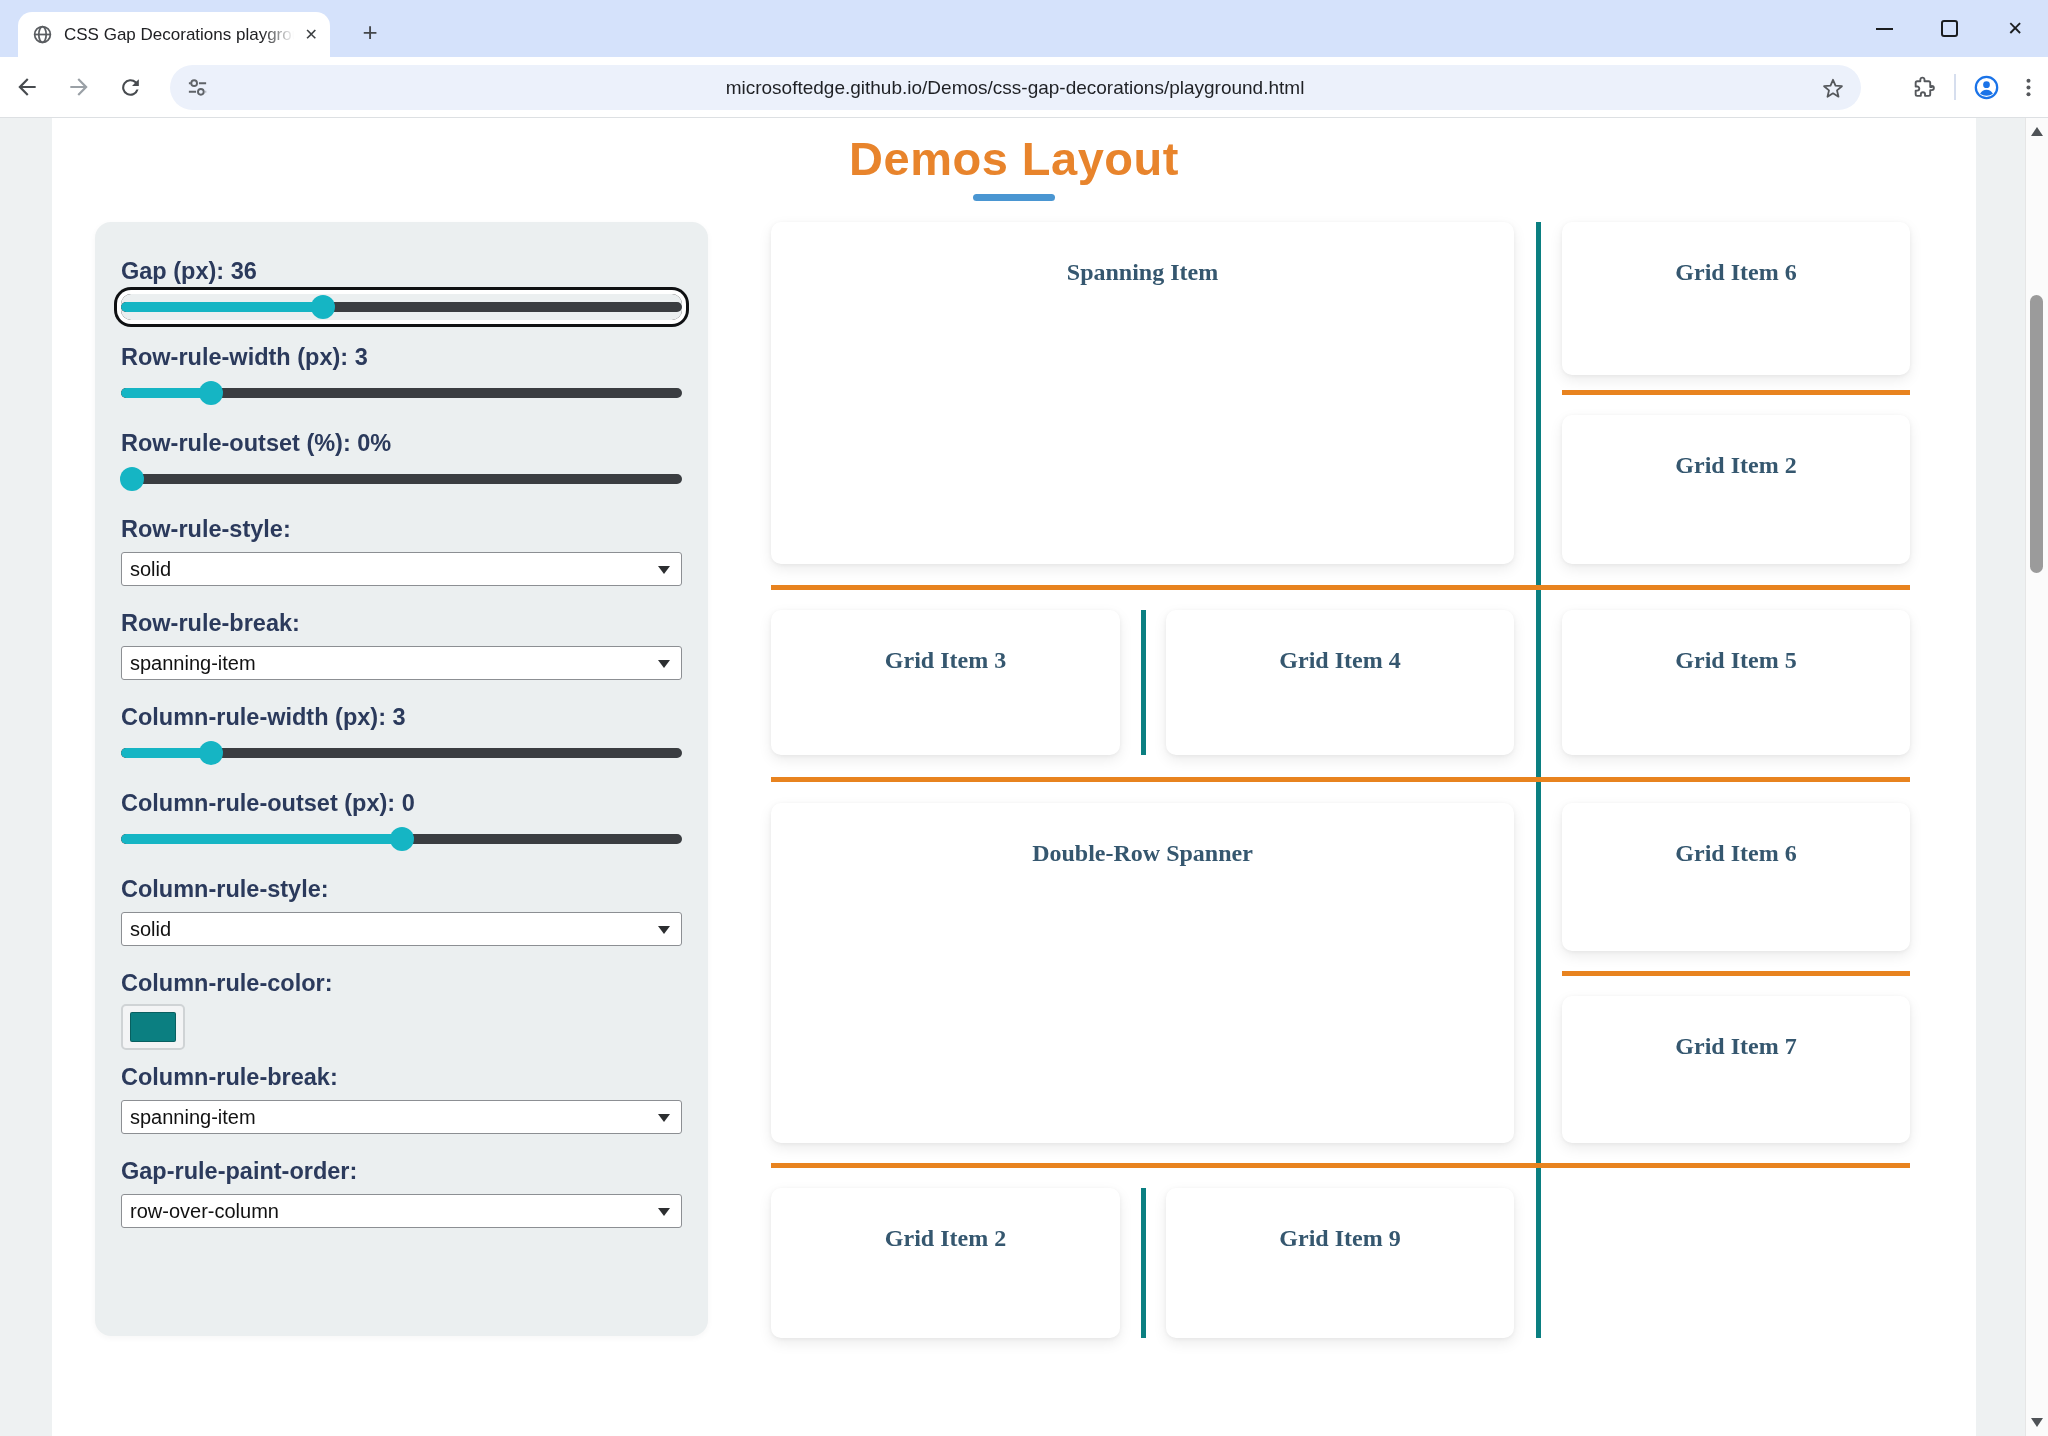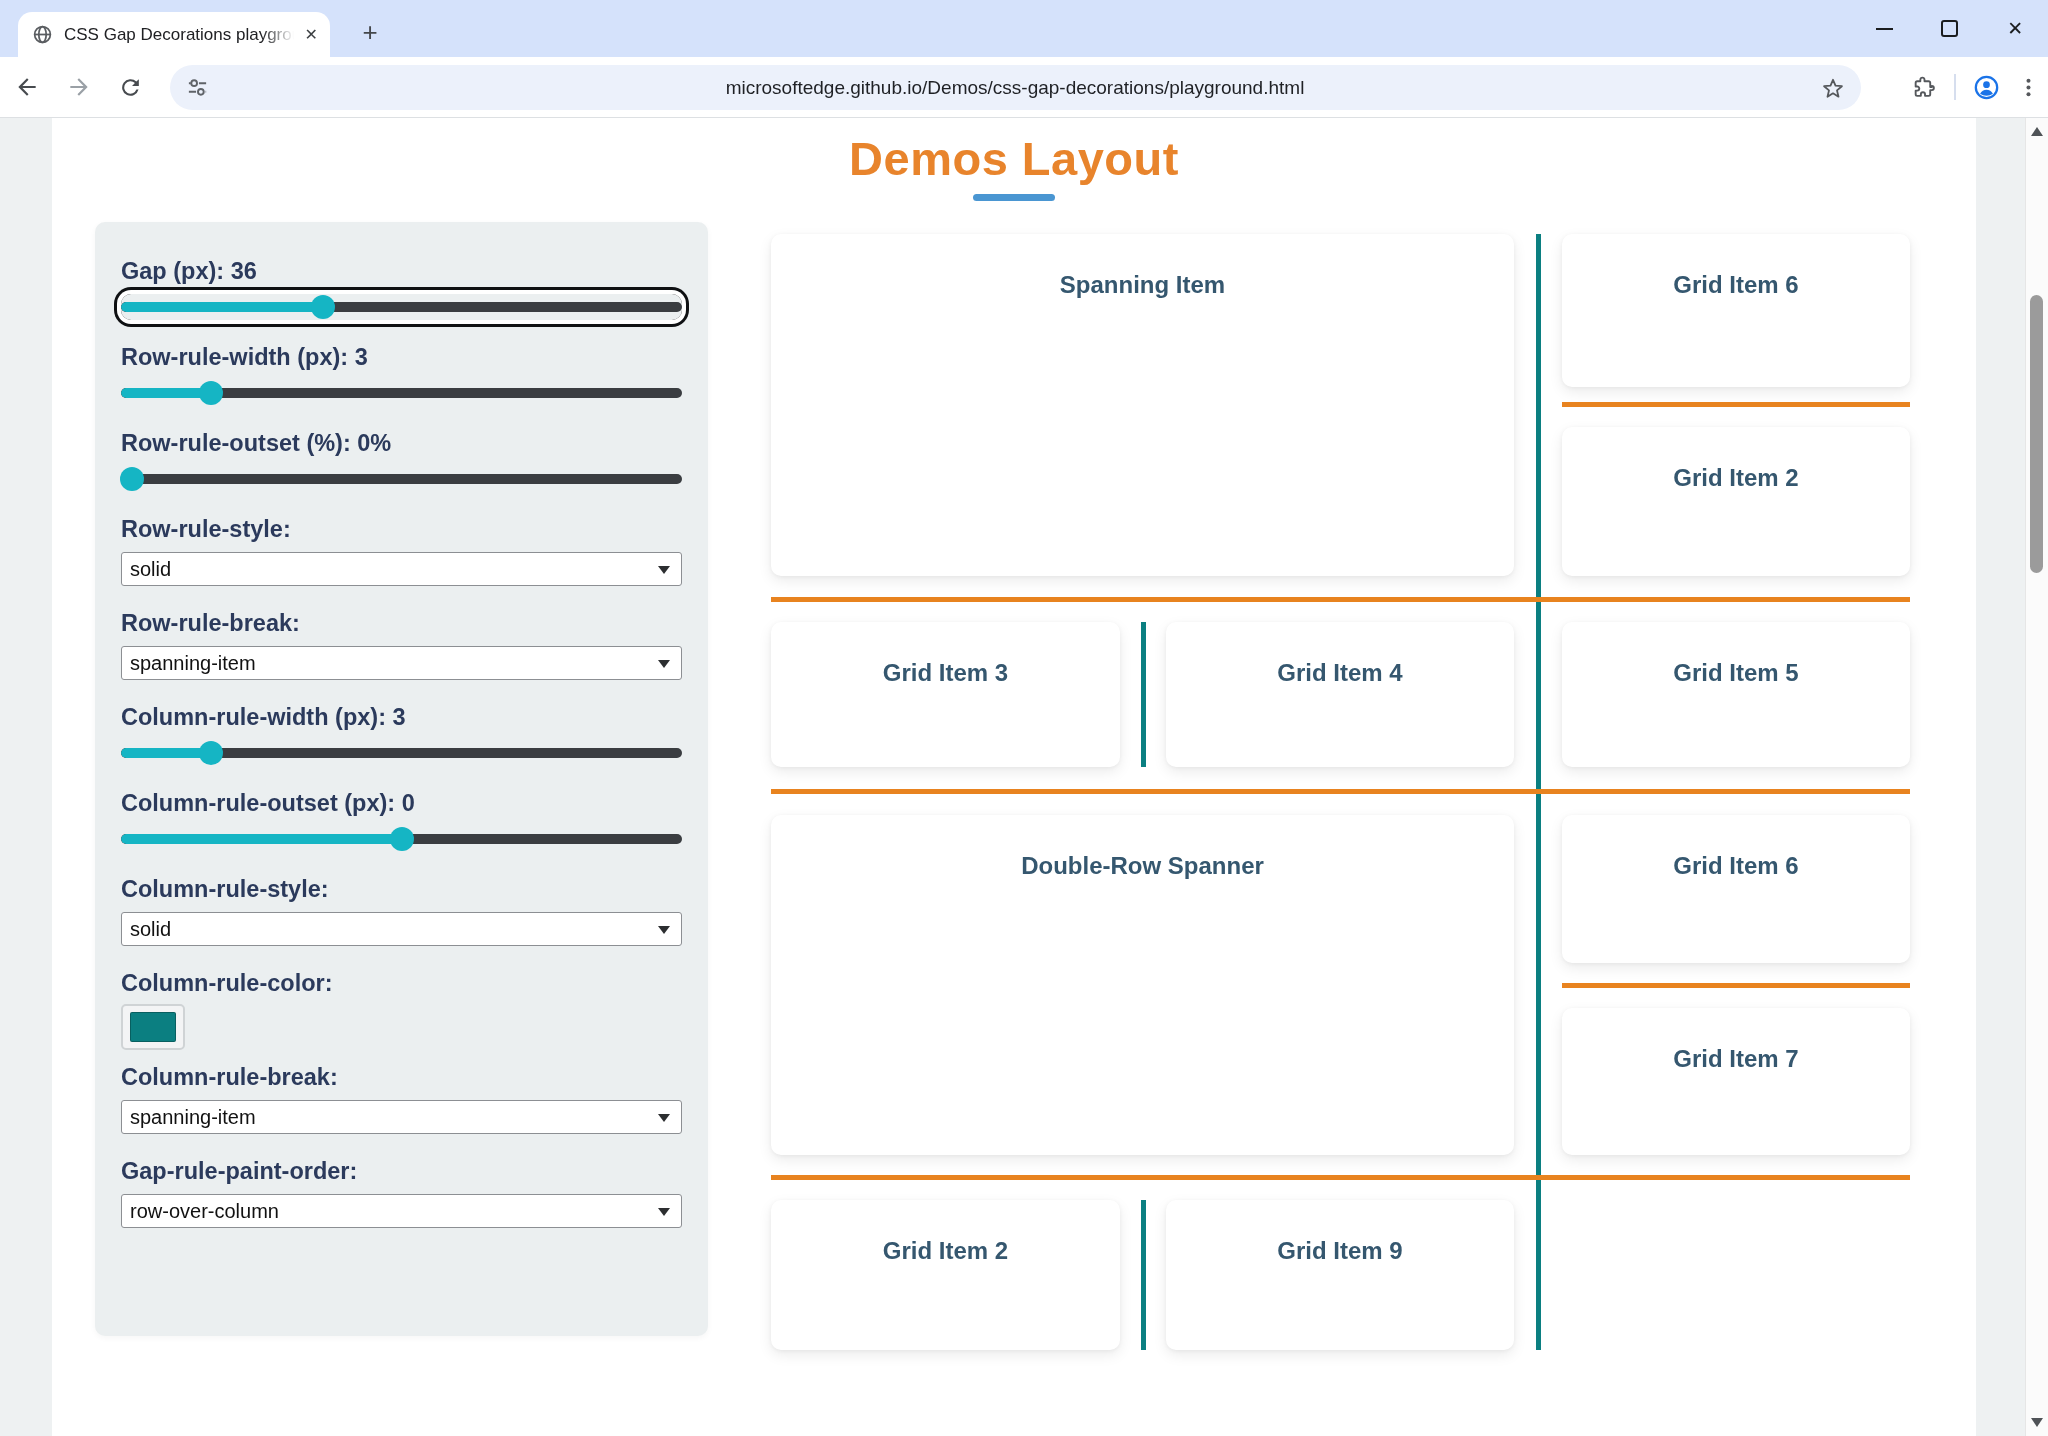--- a/index.html
+++ b/index.html
@@ -34,40 +34,40 @@
   
   .page{position:absolute;top:118px;left:0;right:0;bottom:0;background:#eef1f2;}
   .content{position:absolute;left:52px;top:0;bottom:0;width:1924px;background:#fff;}
   .page-title{position:absolute;top:13px;left:0;width:100%;text-align:center;font-size:47px;
     font-weight:700;color:#e8842c;letter-spacing:.5px;}
   .title-underline{position:absolute;top:76px;left:50%;transform:translateX(-50%);width:82px;height:7px;
     background:#4a96d2;border-radius:3.5px;}
 
   
   .panel{position:absolute;left:43px;top:104px;width:613px;height:1114px;background:#ebeff0;
-    border-radius:10px;box-sizing:border-box;padding:34px 26px 0 26px;box-shadow:0 2px 6px rgba(0,0,0,.04);overflow:hidden;}
+    border-radius:16px;box-sizing:border-box;padding:34px 26px 0 26px;box-shadow:0 2px 6px rgba(0,0,0,.04);overflow:hidden;}
   .label{font-size:23.5px;line-height:30px;font-weight:700;color:#2b3a5c;margin-bottom:8px;}
   .slider{position:relative;height:26px;margin-bottom:22px;}
   .slider.focused{box-shadow:0 0 0 4px #fff,0 0 0 7px #0f1113;border-radius:10px;}
   .track{position:absolute;left:0;right:0;top:8px;height:10px;background:#3a3d41;border-radius:5px;overflow:hidden;}
   .fill{height:100%;background:#15b5c4;border-radius:5px;}
   .thumb{position:absolute;top:1px;width:24px;height:24px;border-radius:50%;background:#15b5c4;transform:translateX(-50%);}
   .select-wrap{position:relative;height:34px;margin-bottom:22px;}
   .select-wrap select{width:100%;height:34px;font-size:20px;font-family:"Liberation Sans","DejaVu Sans",sans-serif;
     color:#111;background:#fff;border:1px solid #8c8f93;border-radius:3px;padding:0 30px 0 8px;
     -webkit-appearance:none;appearance:none;}
   .select-arrow{position:absolute;right:12px;top:14px;width:0;height:0;border-left:6px solid transparent;
     border-right:6px solid transparent;border-top:8px solid #2c2e30;pointer-events:none;}
   .color-swatch{width:64px;height:46px;background:#f3f4f5;border:2px solid #cfd3d5;border-radius:5px;
     display:flex;align-items:center;justify-content:center;margin-bottom:12px;box-sizing:border-box;cursor:pointer;}
   .color-inner{width:44px;height:28px;border:1px solid rgba(0,0,0,.25);border-radius:2px;}
   .cf .label{margin-bottom:6px;}
 
   
-  .grid{position:absolute;left:719px;top:116px;width:1139px;height:1116px;}
+  .grid{position:absolute;left:719px;top:104px;width:1139px;height:1116px;font-family:Liberation Serif, serif;}
   .card{position:absolute;background:#fff;border-radius:10px;text-align:center;
     box-shadow:0 5px 14px rgba(0,0,0,.08),0 1px 4px rgba(0,0,0,.05);
     font-size:24px;font-weight:700;color:#35576f;padding-top:37px;box-sizing:border-box;z-index:1;}
   .c-span{left:0;top:0;width:743px;height:342px;}
   .c-g1{left:791px;top:0;width:348px;height:153px;}
   .c-g2{left:791px;top:193px;width:348px;height:149px;}
   .c-g3{left:0;top:388px;width:349px;height:145px;}
   .c-g4{left:395px;top:388px;width:348px;height:145px;}
   .c-g5{left:791px;top:388px;width:348px;height:145px;}
   .c-drs{left:0;top:581px;width:743px;height:340px;}

